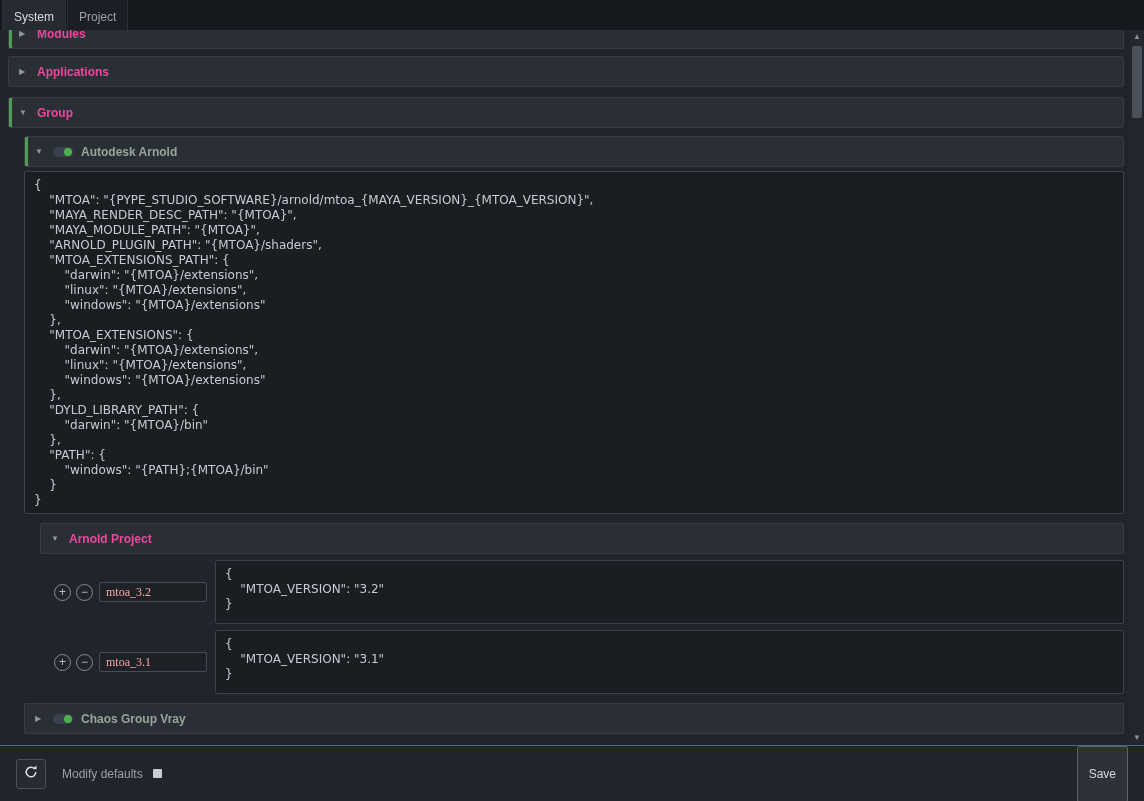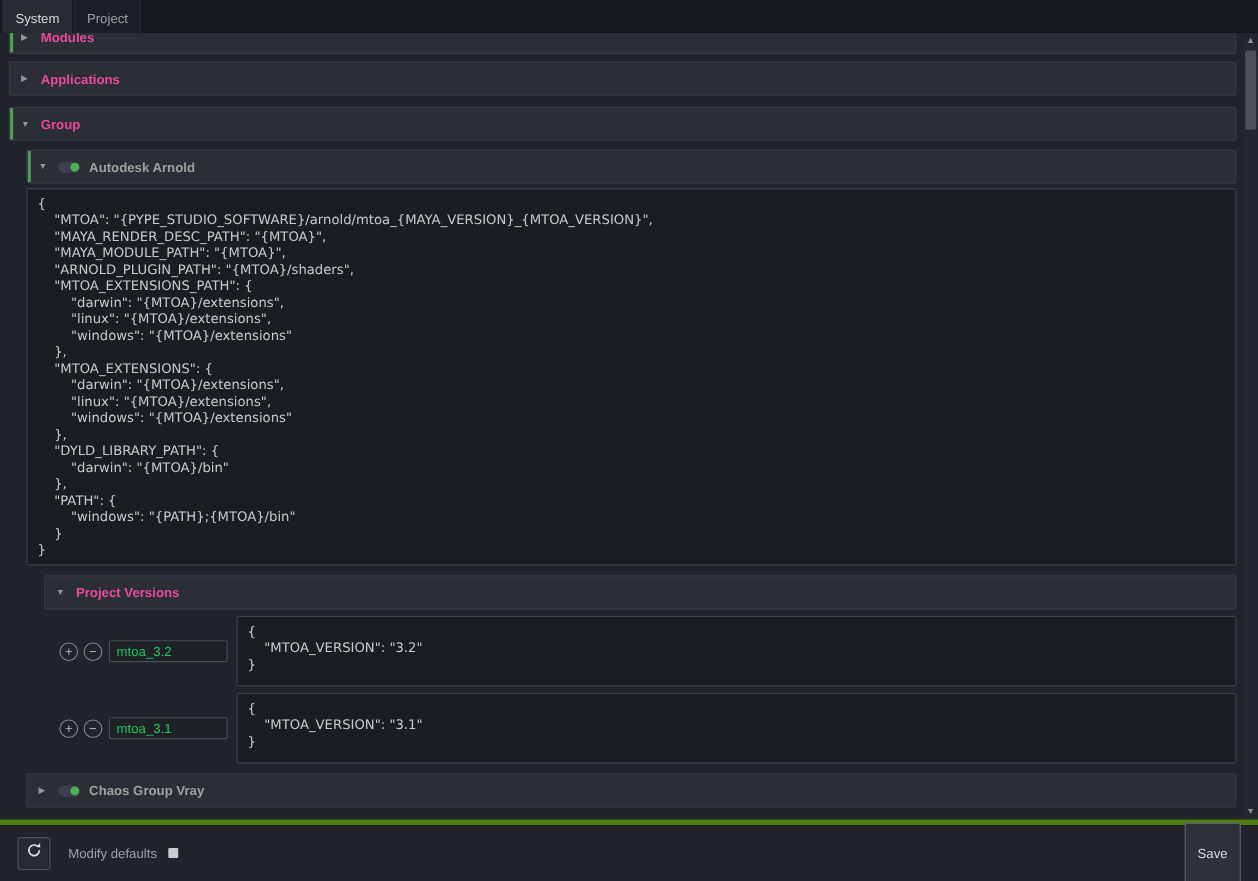--- a/index.html
+++ b/index.html
@@ -46,27 +46,27 @@
   .env-row { display:flex; margin-left:16px; margin-top:4px; }
   .env-label { width:126px; padding:7px 4px 0 12px; font-size:12px; color:#b6bf7d; flex:0 0 auto; }
   .env-text { flex:1; height:343px; }
 
   .version-row { display:flex; align-items:center; margin-left:40px; margin-top:6px; }
   .version-row.first { margin-top:6px; }
   .vbtns { display:flex; align-items:center; gap:5px; padding-left:6px; flex:0 0 auto; }
   .circle-btn { width:17px; height:17px; border-radius:50%; border:1px solid #848b94; background:transparent;
                 color:#b8bec6; font-size:12px; line-height:15px; text-align:center; cursor:pointer; }
   .vname { width:108px; height:20px; margin-left:6px; background:#1e2227; border:1px solid #464d56;
-           color:#22c55e; font-size:12px; padding:0 6px; border-radius:2px; outline:none;
-           font-family:Liberation Sans, sans-serif; flex:0 0 auto; }
+           color:#fca5a5; font-size:12px; padding:0 6px; border-radius:2px; outline:none;
+           font-family:Liberation Serif, serif; flex:0 0 auto; }
   .vtext { flex:1; height:64px; margin-left:8px; }
 
   
   .footer { position:absolute; left:0; right:0; bottom:0; height:56px; background:#21252b;
-            border-top:5px solid #4d7c0f; display:flex; align-items:center; padding:0 16px; }
+            border-top:1px solid #4d7c0f; display:flex; align-items:center; padding:0 16px; }
   .refresh-btn { width:30px; height:30px; border:1px solid #4a515a; border-radius:3px; background:#262b32;
                  display:flex; align-items:center; justify-content:center; cursor:pointer; }
   .modify-label { margin-left:16px; font-size:12px; color:#9aa0a8; }
   .modify-box { width:9px; height:9px; background:#c9cdd2; margin-left:10px; border-radius:1px; cursor:pointer; }
   .spacer { flex:1; }
   .save-btn { padding:20px 11px; font-size:12px; color:#d6d9dd; background:#2c313a;
               border:1px solid #5c636c; border-radius:2px; cursor:pointer; }
 
   
   .scrollbar { position:absolute; top:30px; right:0; width:14px; bottom:56px; background:#23272d; }
@@ -130,21 +130,21 @@
         "darwin": "{MTOA}/bin"
     },
     "PATH": {
         "windows": "{PATH};{MTOA}/bin"
     }
 }</textarea>
     </div>
 
     <div class="hdr hdr-versions ind2">
       <span class="arrow">▼</span>
-      <span class="hdr-label">Project Versions</span>
+      <span class="hdr-label">Arnold Project</span>
     </div>
 
     <div class="version-row first">
       <div class="vbtns">
         <button class="circle-btn">+</button>
         <button class="circle-btn">−</button>
       </div>
       <input class="vname" type="text" value="mtoa_3.2" style="">
       <textarea class="vtext" spellcheck="false" style="">{
     "MTOA_VERSION": "3.2"

